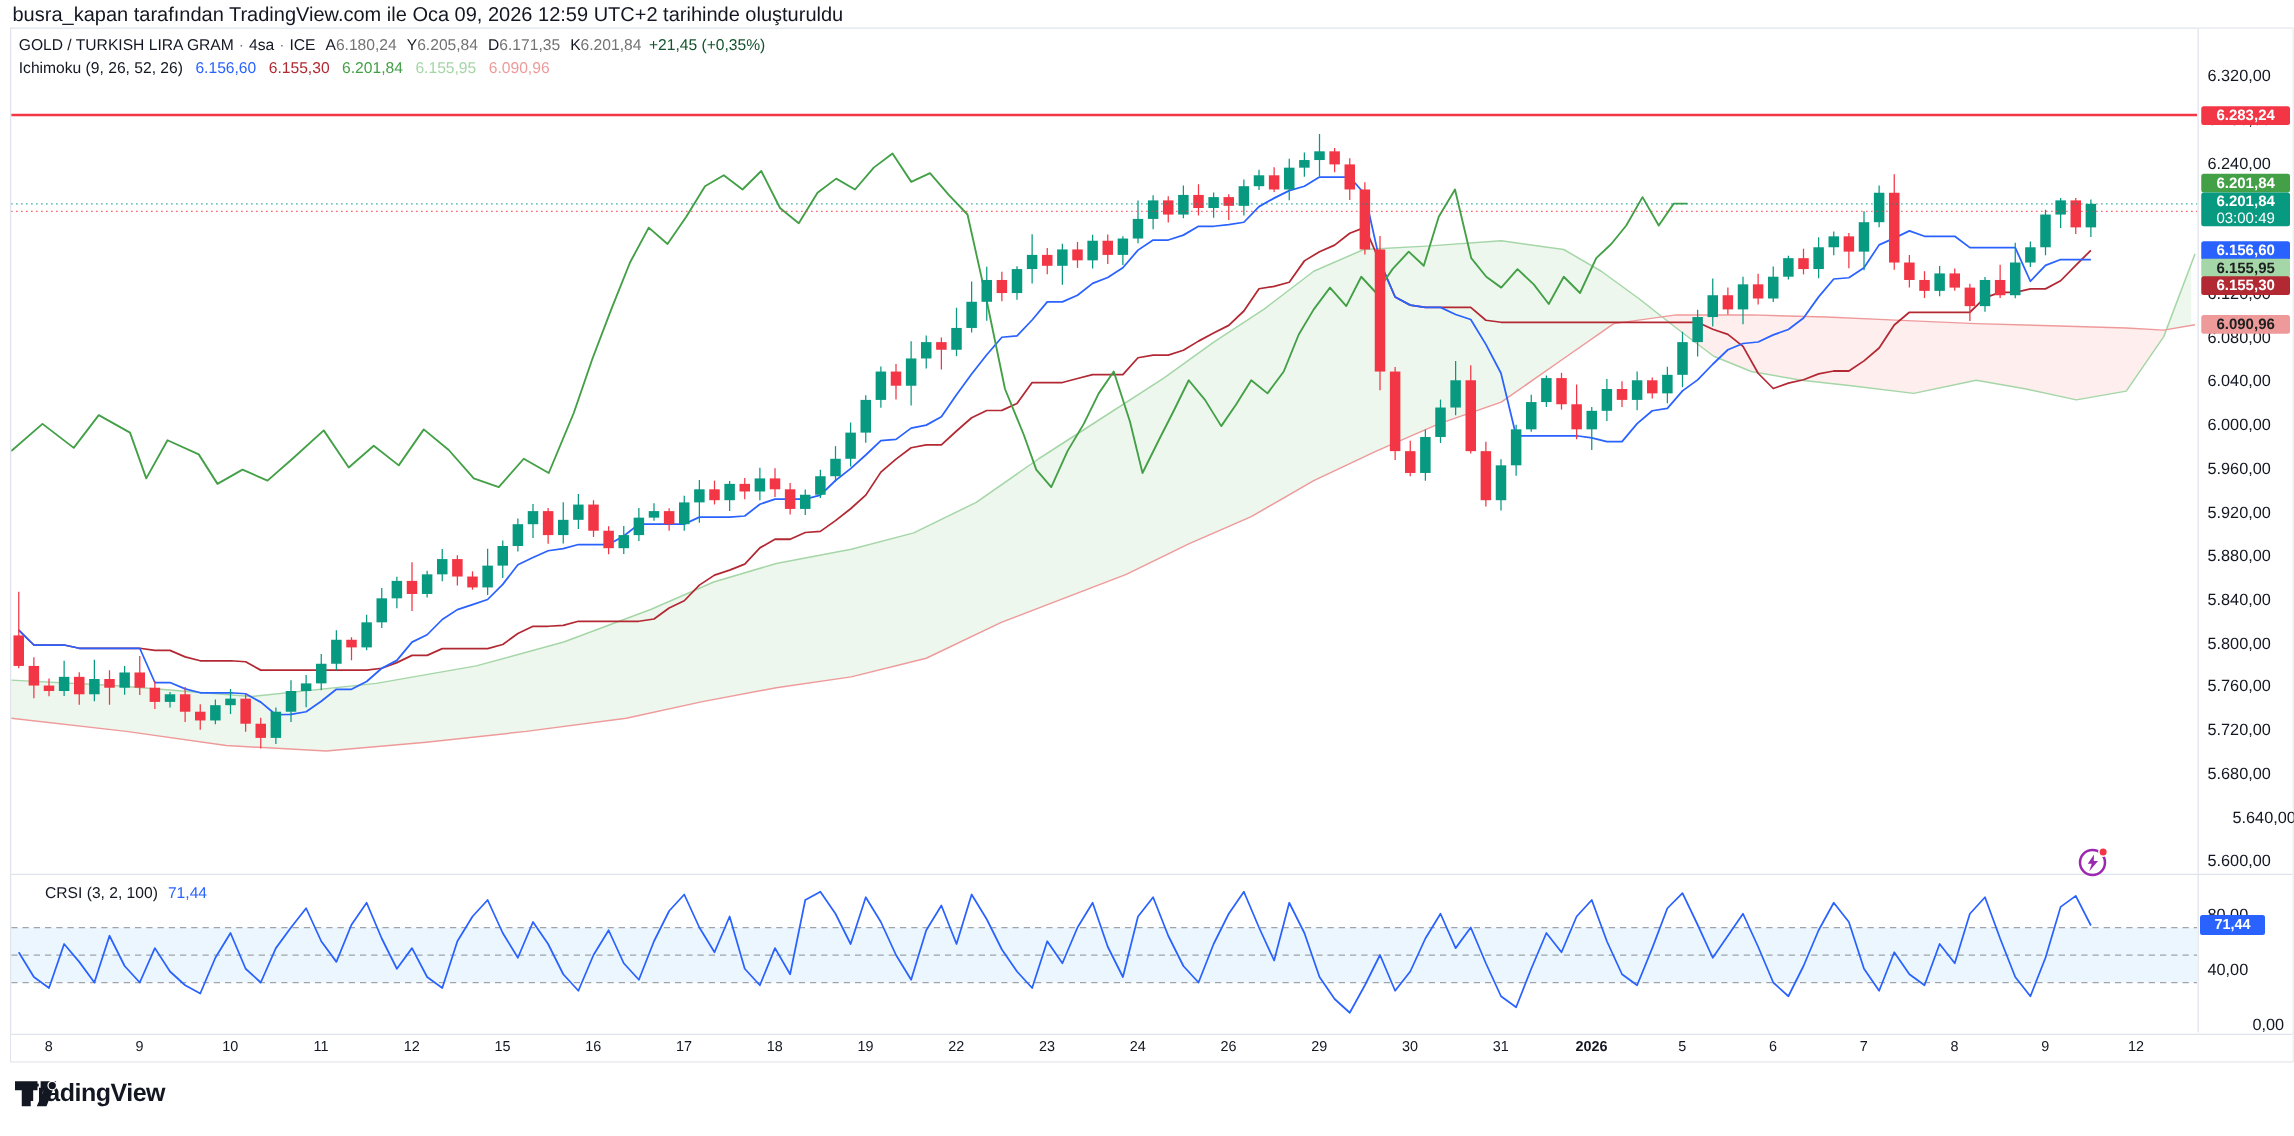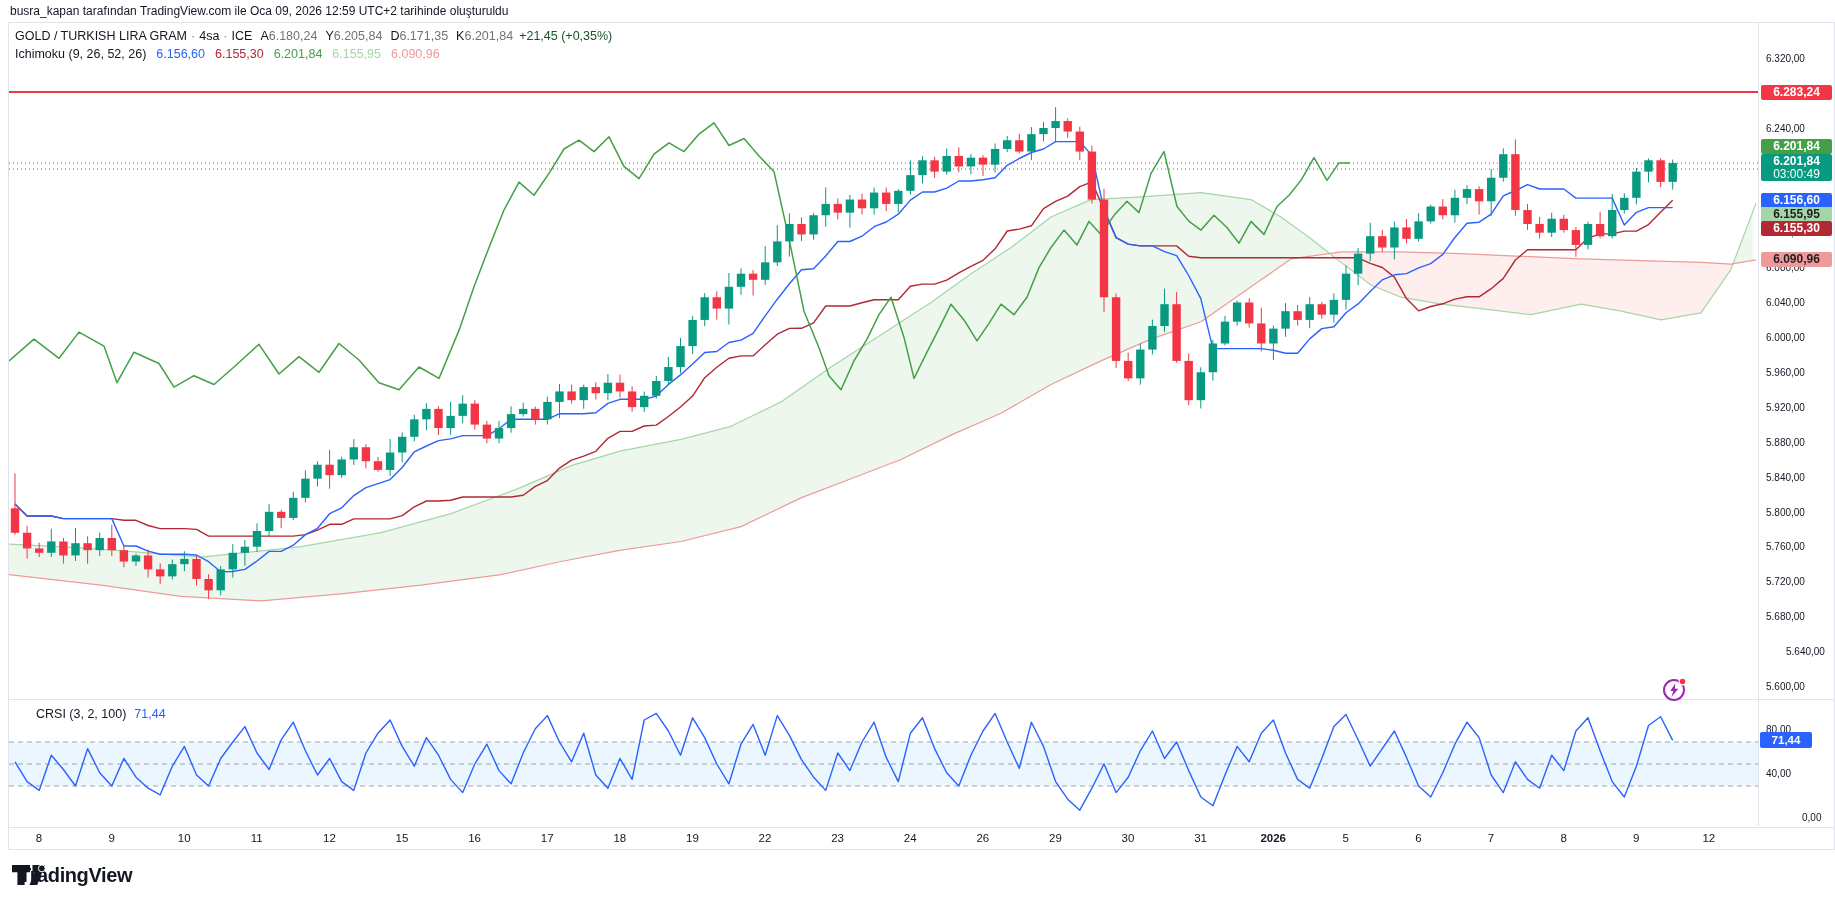--- a/index.html
+++ b/index.html
@@ -1,31 +1,31 @@
 <!DOCTYPE html>
 <html><head>
 <meta charset="utf-8">
 <style>
   html,body{margin:0;padding:0;}
   body{width:1835px;height:909px;position:relative;background:#fff;
        font-family:"Liberation Sans",sans-serif;color:#131722;overflow:hidden;}
-  .attribution{position:absolute;left:10px;top:4px;font-size:12px;color:#131722;white-space:nowrap;}
+  .attribution{position:absolute;left:10px;top:4px;font-size:16px;color:#131722;white-space:nowrap;}
   .widget{position:absolute;left:8px;top:22px;width:1827px;height:828px;
           border:1px solid #E0E3EB;box-sizing:border-box;background:#fff;}
   .price-pane{position:absolute;left:0;top:0;width:1825px;height:676px;}
   .crsi-pane{position:absolute;left:0;top:676px;width:1825px;height:128px;border-top:1px solid #E0E3EB;box-sizing:border-box;}
   .time-axis{position:absolute;left:0;top:804px;width:1825px;height:22px;border-top:1px solid #E0E3EB;box-sizing:border-box;background:#fff;}
   .axis-col{position:absolute;left:1749px;top:0;bottom:0;width:76px;border-left:1px solid #E0E3EB;box-sizing:border-box;background:#fff;}
   svg{position:absolute;left:0;top:0;}
   .legend{position:absolute;left:6px;top:4px;font-size:12.5px;line-height:18px;white-space:nowrap;z-index:5;}
   .legend .sep{color:#787B86;margin:0 4px;}
   .legend .ohlc-k{margin-left:8px;color:#131722;}
   .legend .up{color:#737373;}
   .legend .chg{margin-left:6px;color:#14532d;}
-  .tick{position:absolute;left:7px;font-size:10px;color:#131722;z-index:1;white-space:nowrap;}
+  .tick{position:absolute;left:7px;font-size:13px;color:#131722;z-index:1;white-space:nowrap;}
   .badge{position:absolute;left:2px;width:71px;border-radius:2px;font-size:12px;font-weight:600;
          text-align:center;z-index:2;line-height:15px;}
   .badge .sub{display:block;font-weight:400;line-height:13px;margin-top:-1px;}
   .tlabel{position:absolute;top:4px;font-size:11.5px;color:#131722;transform:translateX(-50%);}
   .tlabel.bold{font-weight:700;}
   .crsi-legend{position:absolute;left:27px;top:7px;font-size:12.5px;z-index:5;white-space:nowrap;}
   .crsi-legend .val{color:#2962FF;margin-left:8px;}
   .crsi-badge{position:absolute;left:1751px;width:52px;border-radius:2px;background:#2962FF;color:#fff;
               font-size:11.5px;font-weight:600;text-align:center;line-height:16px;z-index:2;}
   .bolt-icon{position:absolute;left:1651px;top:652px;width:28px;height:28px;z-index:4;cursor:pointer;}

